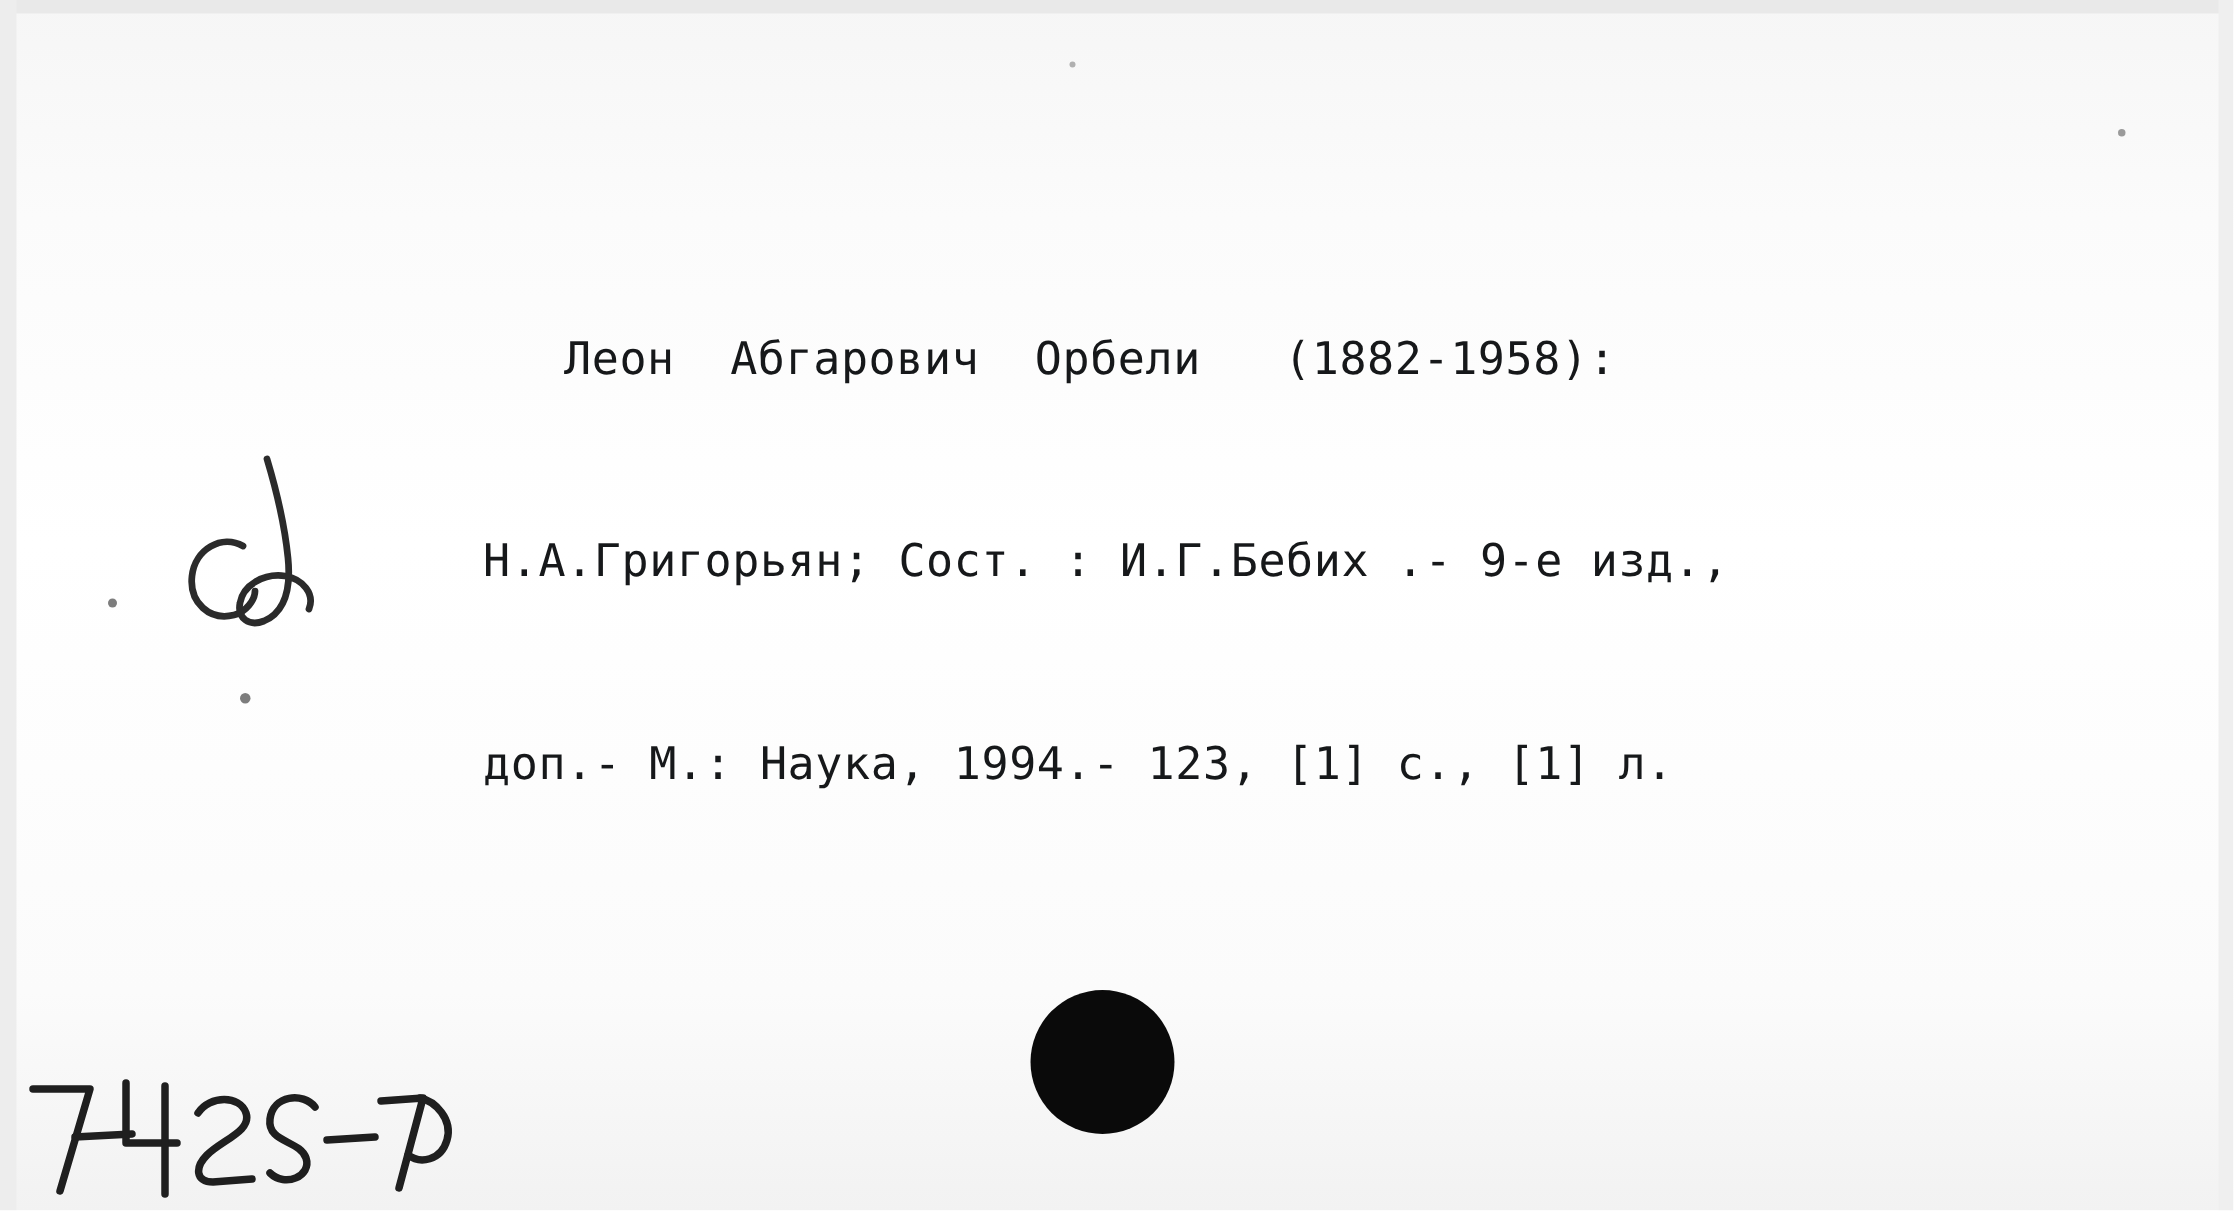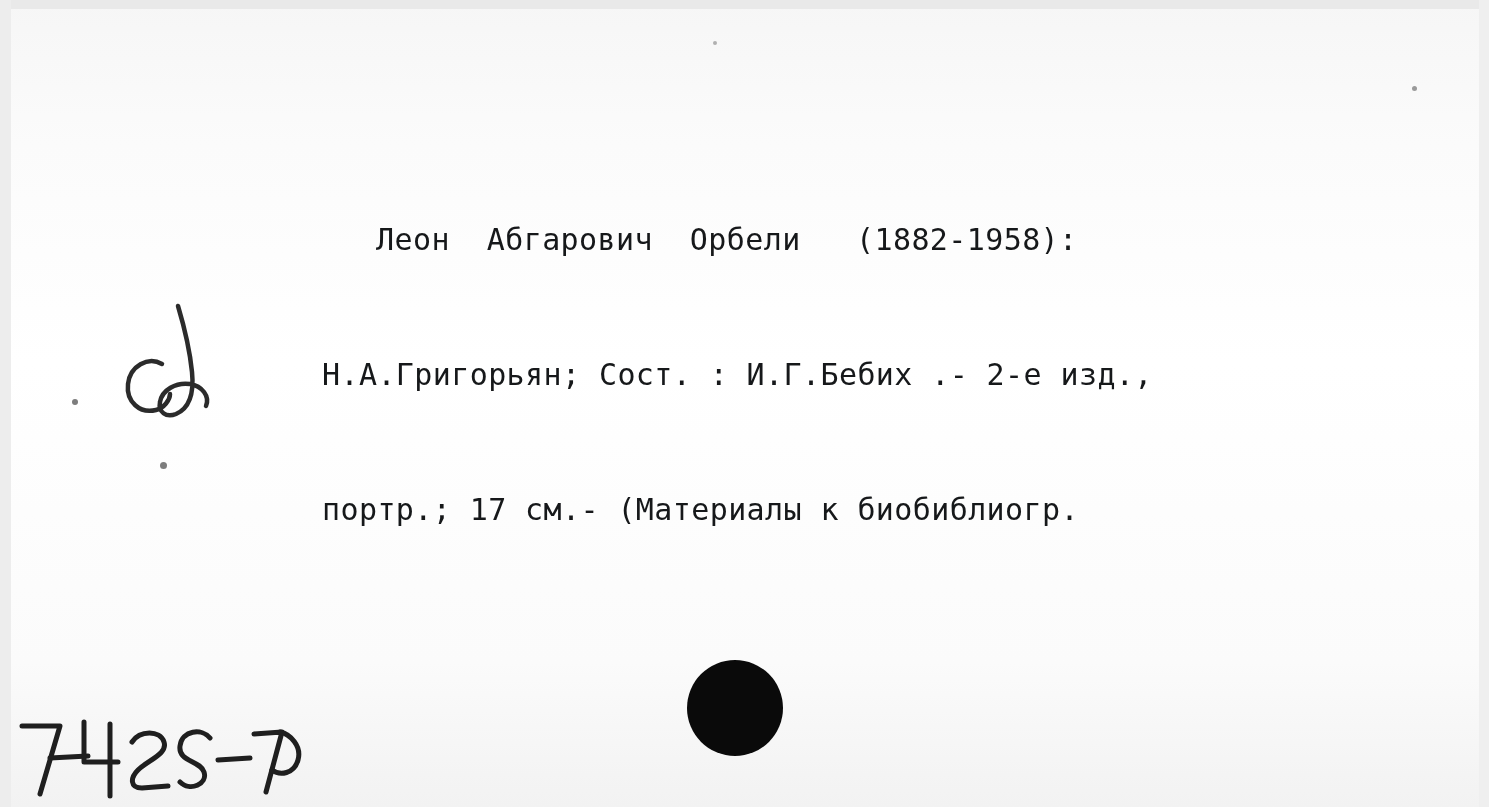--- a/index.html
+++ b/index.html
@@ -122,22 +122,22 @@
 
   <div class="speck" id="speck-1"></div>
   <div class="speck" id="speck-2"></div>
   <div class="speck" id="speck-3"></div>
   <div class="speck" id="speck-4"></div>
 
   <div id="record">
     <span class="rec-line justify indent">
       <span>Леон  Абгарович  Орбели   (1882-1958):</span>
     </span>
-    <span class="rec-line">Н.А.Григорьян; Сост. : И.Г.Бебих .- 2-е изд.,</span>
-    <span class="rec-line">портр.; 17 см.- (Материалы к биобиблиогр.</span>
+    <span class="rec-line">Н.А.Григорьян; Сост. : И.Г.Бебих .- 9-е изд.,</span>
+    <span class="rec-line">доп.- М.: Наука, 1994.- 123, [1] с., [1] л.</span>
     
     
     
     
     
     
     
   </div>
 
   <div id="pencil-mark" title="">

